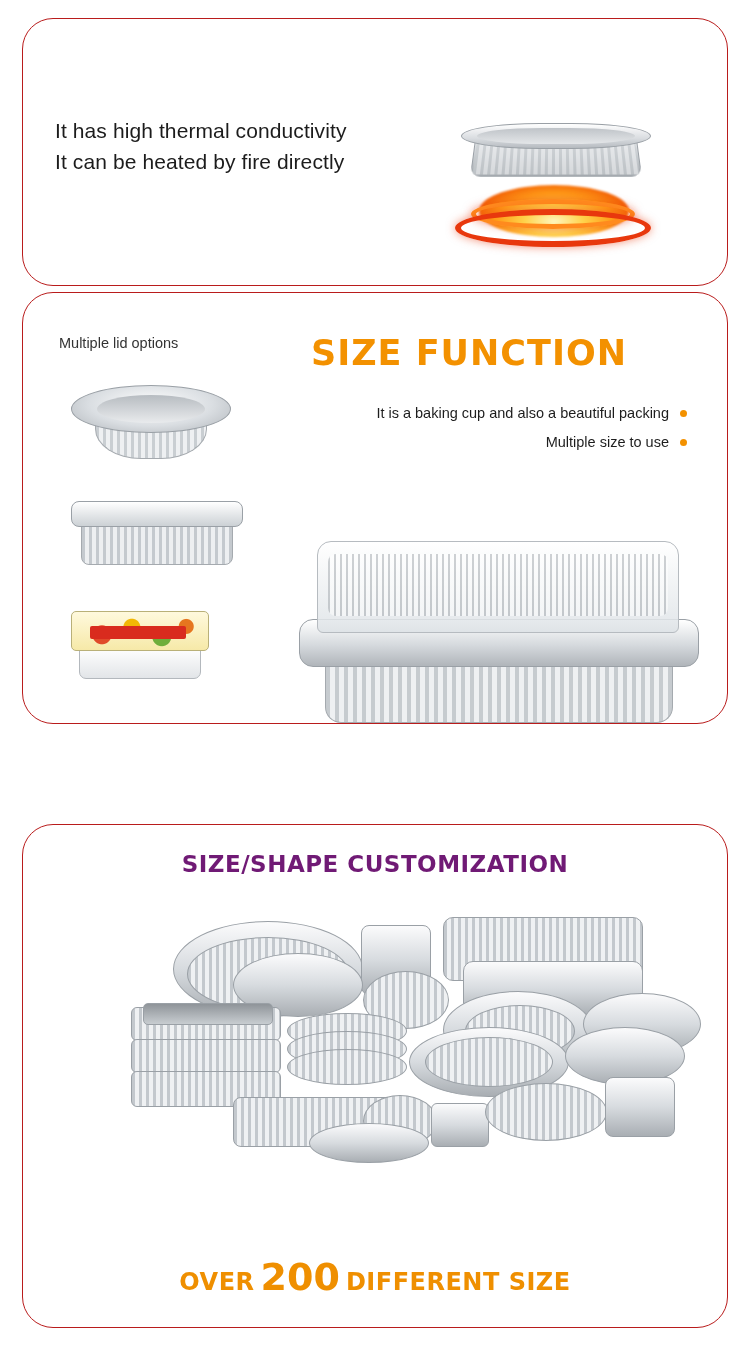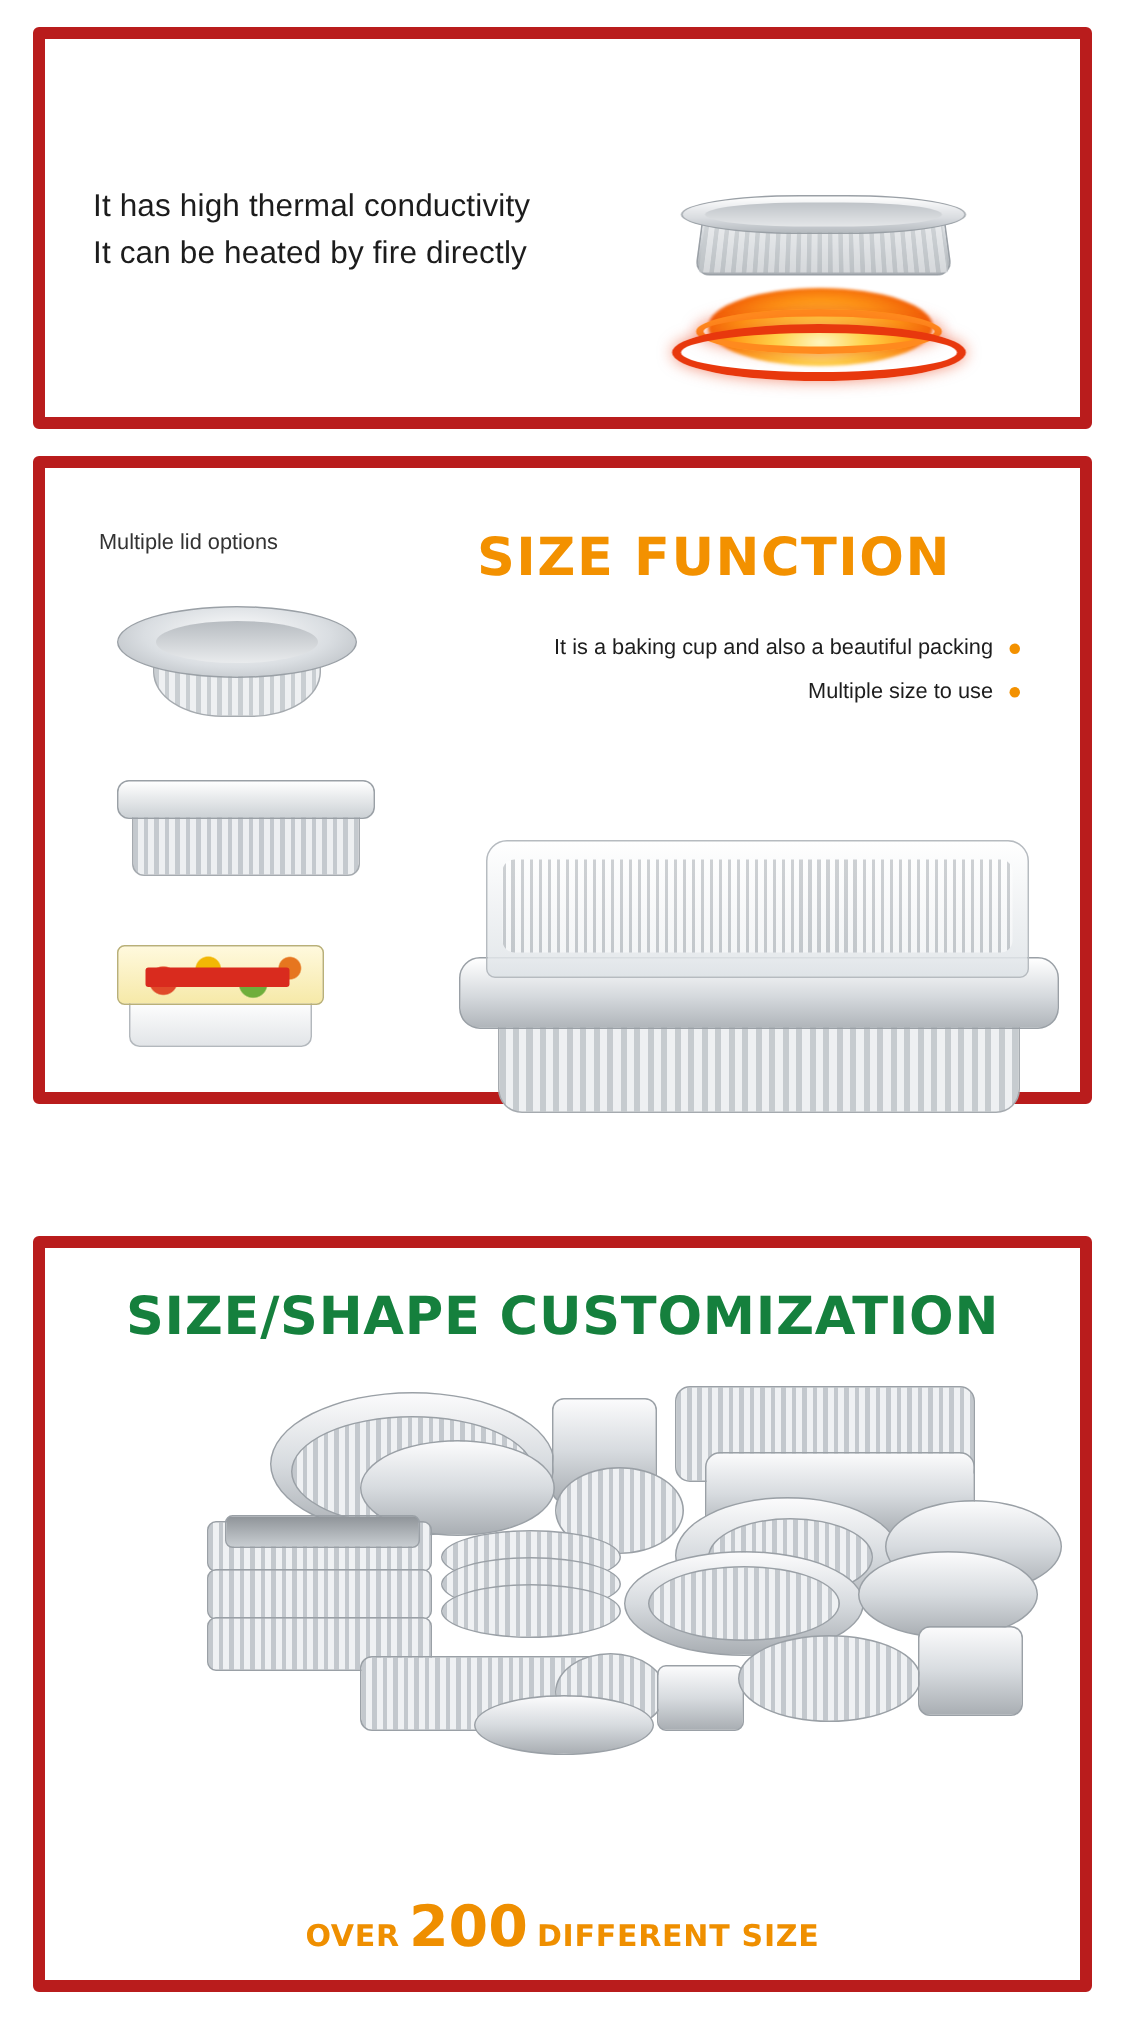--- a/index.html
+++ b/index.html
@@ -13,22 +13,22 @@
     height: 1349px;
     position: relative;
     background: #ffffff;
     overflow: hidden;
   }
   .card {
     position: absolute;
     left: 22px;
     width: 706px;
     background: #ffffff;
-    border: 8px solid #b91c1c;
-    border-radius: 4px;
+    border: 1px solid #b91c1c;
+    border-radius: 31px;
   }
 
   
   #card-thermal { top: 18px; height: 268px; }
   .thermal-text {
     position: absolute;
     left: 32px;
     top: 96px;
     font-size: 21px;
     line-height: 31px;
@@ -94,21 +94,21 @@
     border: 6px solid #e8380d;
     border-radius: 50%;
     box-shadow: 0 0 10px rgba(232,56,13,.55);
   }
   .flame-ring.inner2 {
     left: 44px; top: 142px; width: 164px; height: 30px;
     border-color: #ff8a1e; border-width: 5px;
   }
 
   
-  #card-multi { top: 304px; height: 432px; }
+  #card-multi { top: 292px; height: 432px; }
   .lid-label {
     position: absolute; left: 36px; top: 42px;
     font-size: 14.5px; color: #333;
   }
   .multi-title {
     position: absolute; left: 288px; top: 40px;
     font-size: 35px; font-weight: 800;
     color: #f39100; letter-spacing: 1px;
     font-family: "DejaVu Sans", sans-serif;
   }
@@ -214,21 +214,21 @@
     background: repeating-linear-gradient(90deg,#c6cbcf 0 4px,#eef0f2 4px 9px);
     border: 1px solid #a5aaaf; border-top: none;
     border-radius: 0 0 16px 16px;
   }
 
   
   #card-size { top: 824px; height: 504px; }
   .size-title {
     position: absolute; left: 0; right: 0; top: 26px;
     text-align: center;
-    font-size: 35px; font-weight: 800; color: #15803d;
+    font-size: 23px; font-weight: 800; color: #701a75;
     letter-spacing: .5px;
     font-family: "DejaVu Sans", sans-serif;
   }
   .size-art {
     position: absolute; left: 90px; top: 82px;
     width: 560px; height: 262px;
   }
   .blob {
     position: absolute;
     background: linear-gradient(180deg,#fbfbfc 0%,#d7dbdf 50%,#a9aeb3 100%);
@@ -245,21 +245,21 @@
     font-size: 34px; font-weight: 800; color: #ef8f00;
     letter-spacing: 1px;
     font-family: "DejaVu Sans", sans-serif;
   }
   .over-line {
     position: absolute; left: 0; right: 0; top: 430px;
     text-align: center;
     color: #ef8f00;
     font-family: "DejaVu Sans", sans-serif;
   }
-  .over-line .small { font-size: 20px; font-weight: 700; letter-spacing: .5px; }
+  .over-line .small { font-size: 24px; font-weight: 700; letter-spacing: .5px; }
   .over-line .big { font-size: 38px; font-weight: 800; padding: 0 6px; }
 </style>
 </head>
 <body>
 
 <div class="page">
 
   <section class="card" id="card-thermal">
     <div class="thermal-text">
       <div>It has high thermal conductivity</div>

